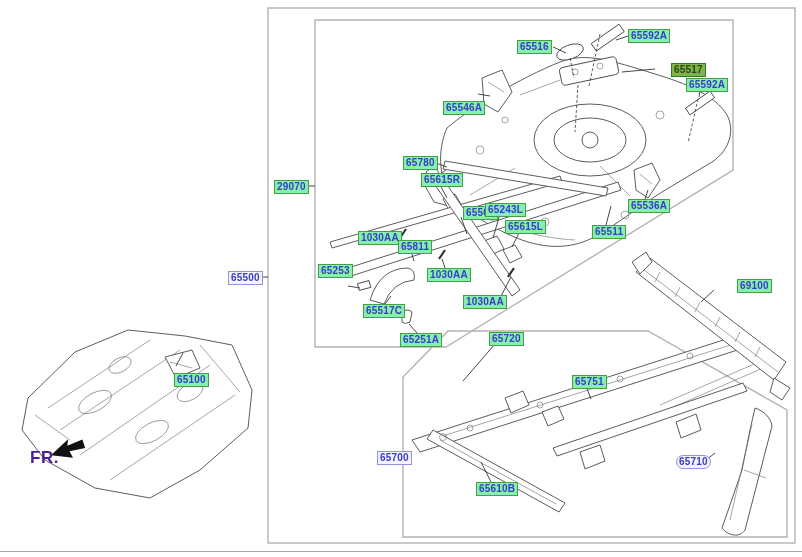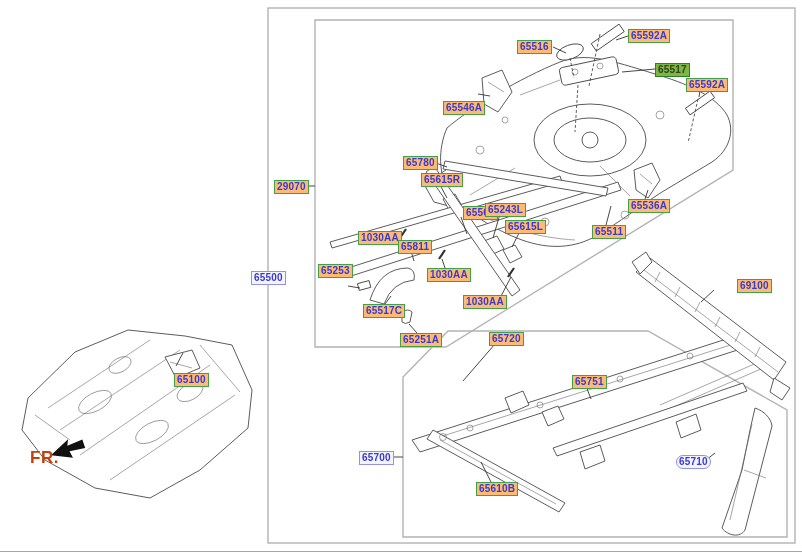--- a/index.html
+++ b/index.html
@@ -3,28 +3,28 @@
 <meta charset="utf-8">
 <style>
   html,body{margin:0;padding:0;background:#ffffff;}
   #stage{position:relative;width:802px;height:557px;background:#fff;overflow:hidden;
          font-family:"Liberation Sans",sans-serif;}
   #art{position:absolute;left:0;top:0;}
   #labels-layer{position:absolute;left:0;top:0;width:802px;height:557px;pointer-events:none;}
   .plabel{position:absolute;pointer-events:auto;cursor:pointer;
           font:bold 10px "Liberation Sans",sans-serif;letter-spacing:.2px;
           line-height:12px;padding:0 2px;white-space:nowrap;
-          background:#fdba74;color:var(--label_text,#3a3acd);
+          background:#86efac;color:var(--label_text,#3a3acd);
           border:1.5px solid var(--green_border,#44a044);}
   .plabel.blue{border-color:var(--blue_border,#9292e2);background:var(--blue_bg,#f3f3fc);}
   .plabel.highlight{background:var(--highlight_bg,#7cb742);
           border-color:var(--highlight_border,#2e7d2e);
-          color:var(--highlight_text,#33411f);}
+          color:var(--highlight_text,#33411f);margin-left:16px;}
   #fr-indicator{position:absolute;left:30px;top:448px;
-          font:bold 17px "Liberation Sans",sans-serif;color:#c2410c;letter-spacing:.5px;}
+          font:bold 17px "Liberation Sans",sans-serif;color:#4c1d95;letter-spacing:.5px;}
   #leader-layer line{stroke:#333;stroke-width:.9;}
   #leader-layer line.dashed{stroke-dasharray:3 2;stroke-width:.8;}
   .boxline{fill:none;stroke:var(--box_border,#b3b3b3);stroke-width:1.4;}
   .sketch{stroke:#4a4a4a;stroke-width:.9;fill:none;}
   .sketchw{stroke:#4a4a4a;stroke-width:.9;fill:#ffffff;}
   .thin{stroke:#6a6a6a;stroke-width:.6;fill:none;}
 </style>
 </head>
 <body>
 
@@ -207,19 +207,19 @@
       <div class="plabel" style="left: 318px; top: 264px;">65253</div>
       <div class="plabel" style="left: 363px; top: 304px;">65517C</div>
       <div class="plabel" style="left: 463px; top: 295px;">1030AA</div>
       <div class="plabel" style="left: 400px; top: 333px;">65251A</div>
       <div class="plabel" style="left: 489px; top: 332px; text-align: right;">65720</div>
       <div class="plabel" style="left: 572px; top: 375px;">65751</div>
       <div class="plabel" style="left: 476px; top: 482px;">65610B</div>
       <div class="plabel" style="left: 705px; top: 279px; margin-left: 32px;">69100</div>
       <div class="plabel" style="left: 174px; top: 341px; margin-top: 32px;">65100</div>
       <div class="plabel" style="left: 274px; top: 180px;">29070</div>
-      <div class="plabel blue" style="left: 228px; top: 271px; margin-left: 23px;">65500</div>
-      <div class="plabel blue" style="left: 359px; top: 451px;">65700</div>
+      <div class="plabel blue" style="left: 228px; top: 271px;">65500</div>
+      <div class="plabel blue" style="left: 377px; top: 451px;">65700</div>
       <div class="plabel blue" style="left: 676px; top: 455px; border-radius: 7px;">65710</div>
     </div>
 
   <div id="fr-indicator">FR.</div>
 </div>
 
 </body></html>

